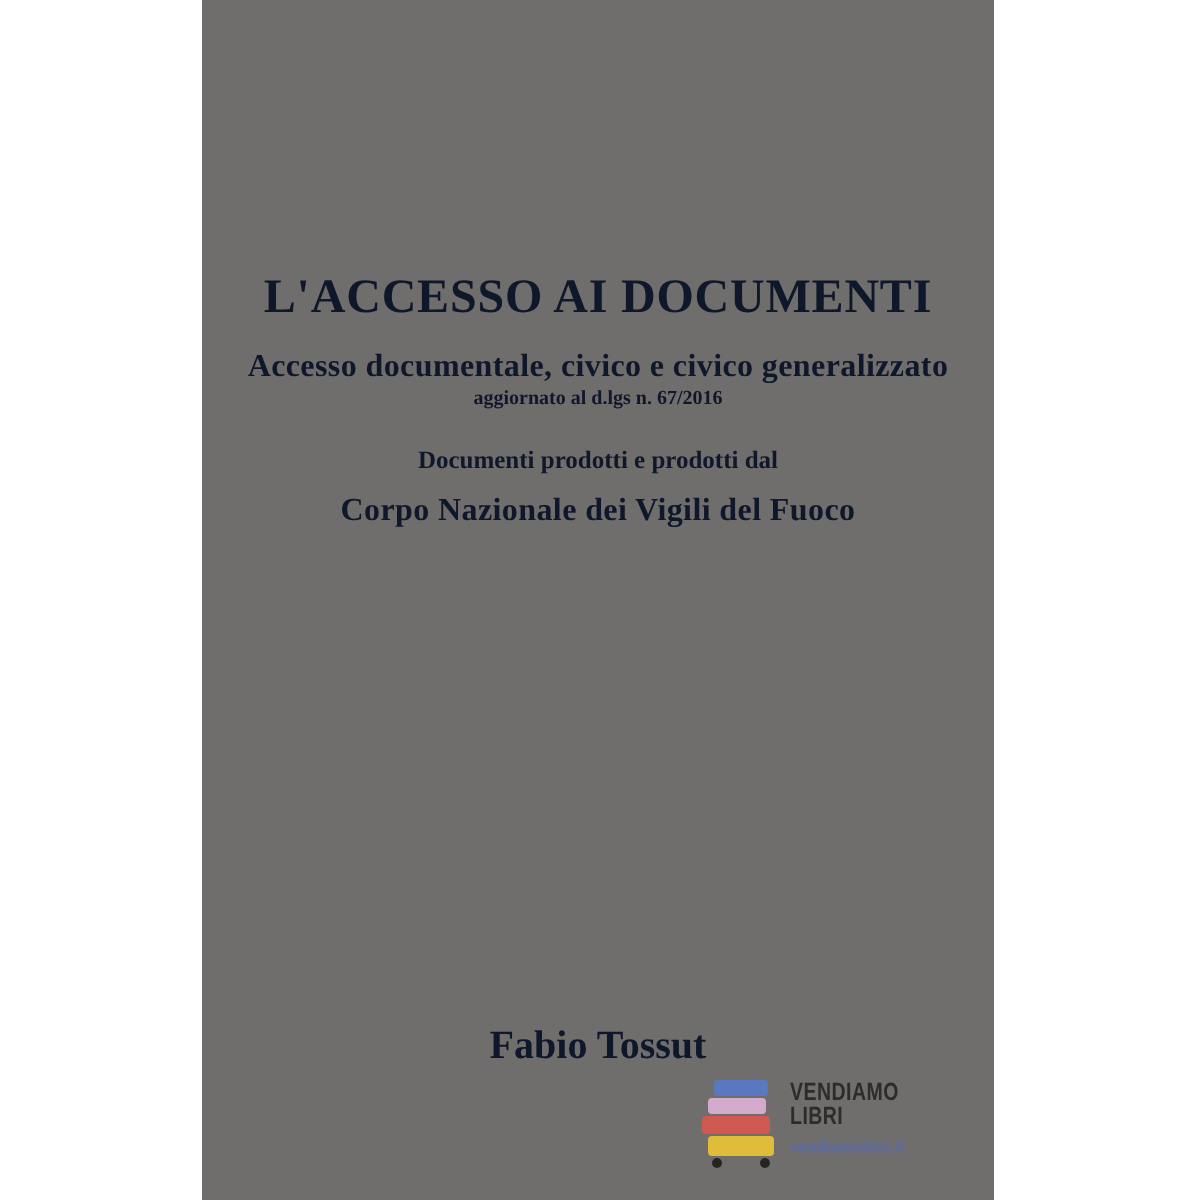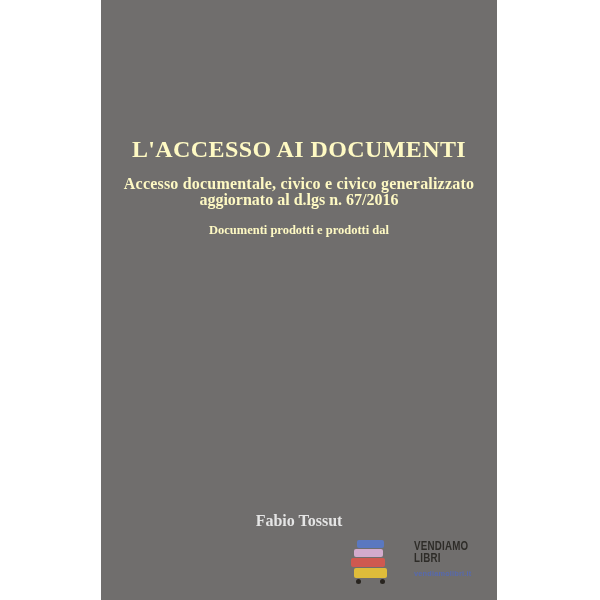--- a/index.html
+++ b/index.html
@@ -4,60 +4,60 @@
 <style>
   * { margin:0; padding:0; box-sizing:border-box; }
   html,body { width:600px; height:600px; background:#ffffff; overflow:hidden; }
   body { position:relative; font-family:"Liberation Serif", "DejaVu Serif", serif; }
 
   .cover {
     position:absolute; left:101px; top:0; width:396px; height:600px;
     background:#706e6d;
   }
 
-  .cover-text { position:absolute; left:0; top:0; width:100%; text-align:center; color:#fef9c3; }
+  .cover-text { position:absolute; left:0; top:0; width:100%; text-align:center; color:#0f172a; }
 
   .title-block { margin-top:137px; }
   .title-line {
     font-size:24px; font-weight:bold; line-height:25px; letter-spacing:0.4px;
   }
   .subtitle {
     margin-top:12px; font-size:16px; font-weight:bold; line-height:19px; letter-spacing:0.2px;
   }
   .edition-note {
-    font-size:16px; font-weight:bold; line-height:14px;
+    font-size:10px; font-weight:bold; line-height:14px;
   }
   .detained-line {
     margin-top:16px; font-size:12.5px; font-weight:bold; line-height:15px;
   }
   .organization {
     margin-top:8px; font-size:16px; font-weight:bold; line-height:19px; letter-spacing:0.2px;
   }
 
   .author {
     position:absolute; left:0; top:512px; width:100%; text-align:center;
-    color:#e5e5e5; font-size:16px; font-weight:bold;
+    color:#0f172a; font-size:20px; font-weight:bold;
   }
 
   
   .logo {
     position:absolute; left:249px; top:540px; display:flex; align-items:flex-start;
   }
   .book-stack { width:44px; position:relative; }
   .book { height:8px; border-radius:2px; }
   .book-1 { width:27px; margin-left:7px; }
   .book-2 { width:29px; margin-left:4px; margin-top:1px; }
   .book-3 { width:34px; margin-left:1px; margin-top:1px; height:9px; }
   .book-4 { width:33px; margin-left:4px; margin-top:1px; height:10px; }
   .wheels { position:relative; height:6px; margin-top:1px; }
   .wheel { position:absolute; width:5px; height:5px; border-radius:50%; top:0; }
   .wheel-left { left:6px; }
   .wheel-right { left:30px; }
 
-  .logo-text-col { margin-left:20px; font-family:"Liberation Sans", "DejaVu Sans", sans-serif; }
+  .logo-text-col { margin-left:1px; font-family:"Liberation Sans", "DejaVu Sans", sans-serif; }
   .logo-name-line {
     font-size:12.5px; font-weight:bold; line-height:12px; letter-spacing:0.3px;
     transform:scaleX(0.78); transform-origin:left top; white-space:nowrap;
   }
   .logo-website {
     margin-top:5px; font-size:8px; font-weight:bold; letter-spacing:0.2px;
     transform:scaleX(0.92); transform-origin:left top; white-space:nowrap;
     filter:blur(0.5px); opacity:0.9;
   }
 </style>
@@ -70,20 +70,21 @@
     <div class="title-block">
       <div class="title-line">L'ACCESSO AI DOCUMENTI</div>
     </div>
 
     <div class="subtitle">Accesso documentale, civico e civico generalizzato</div>
 
     <div class="edition-note">aggiornato al d.lgs n. 67/2016</div>
 
     <div class="detained-line">Documenti prodotti e prodotti dal</div>
 
+    <div class="organization">Corpo Nazionale dei Vigili del Fuoco</div>
   </div>
 
   <div class="author">Fabio Tossut</div>
 
   <div class="logo">
     <div class="book-stack">
       <div class="book book-1" style="background: rgb(90, 120, 192);"></div>
       <div class="book book-2" style="background: rgb(211, 171, 205);"></div>
       <div class="book book-3" style="background: rgb(207, 89, 80);"></div>
       <div class="book book-4" style="background: rgb(223, 188, 58);"></div>

